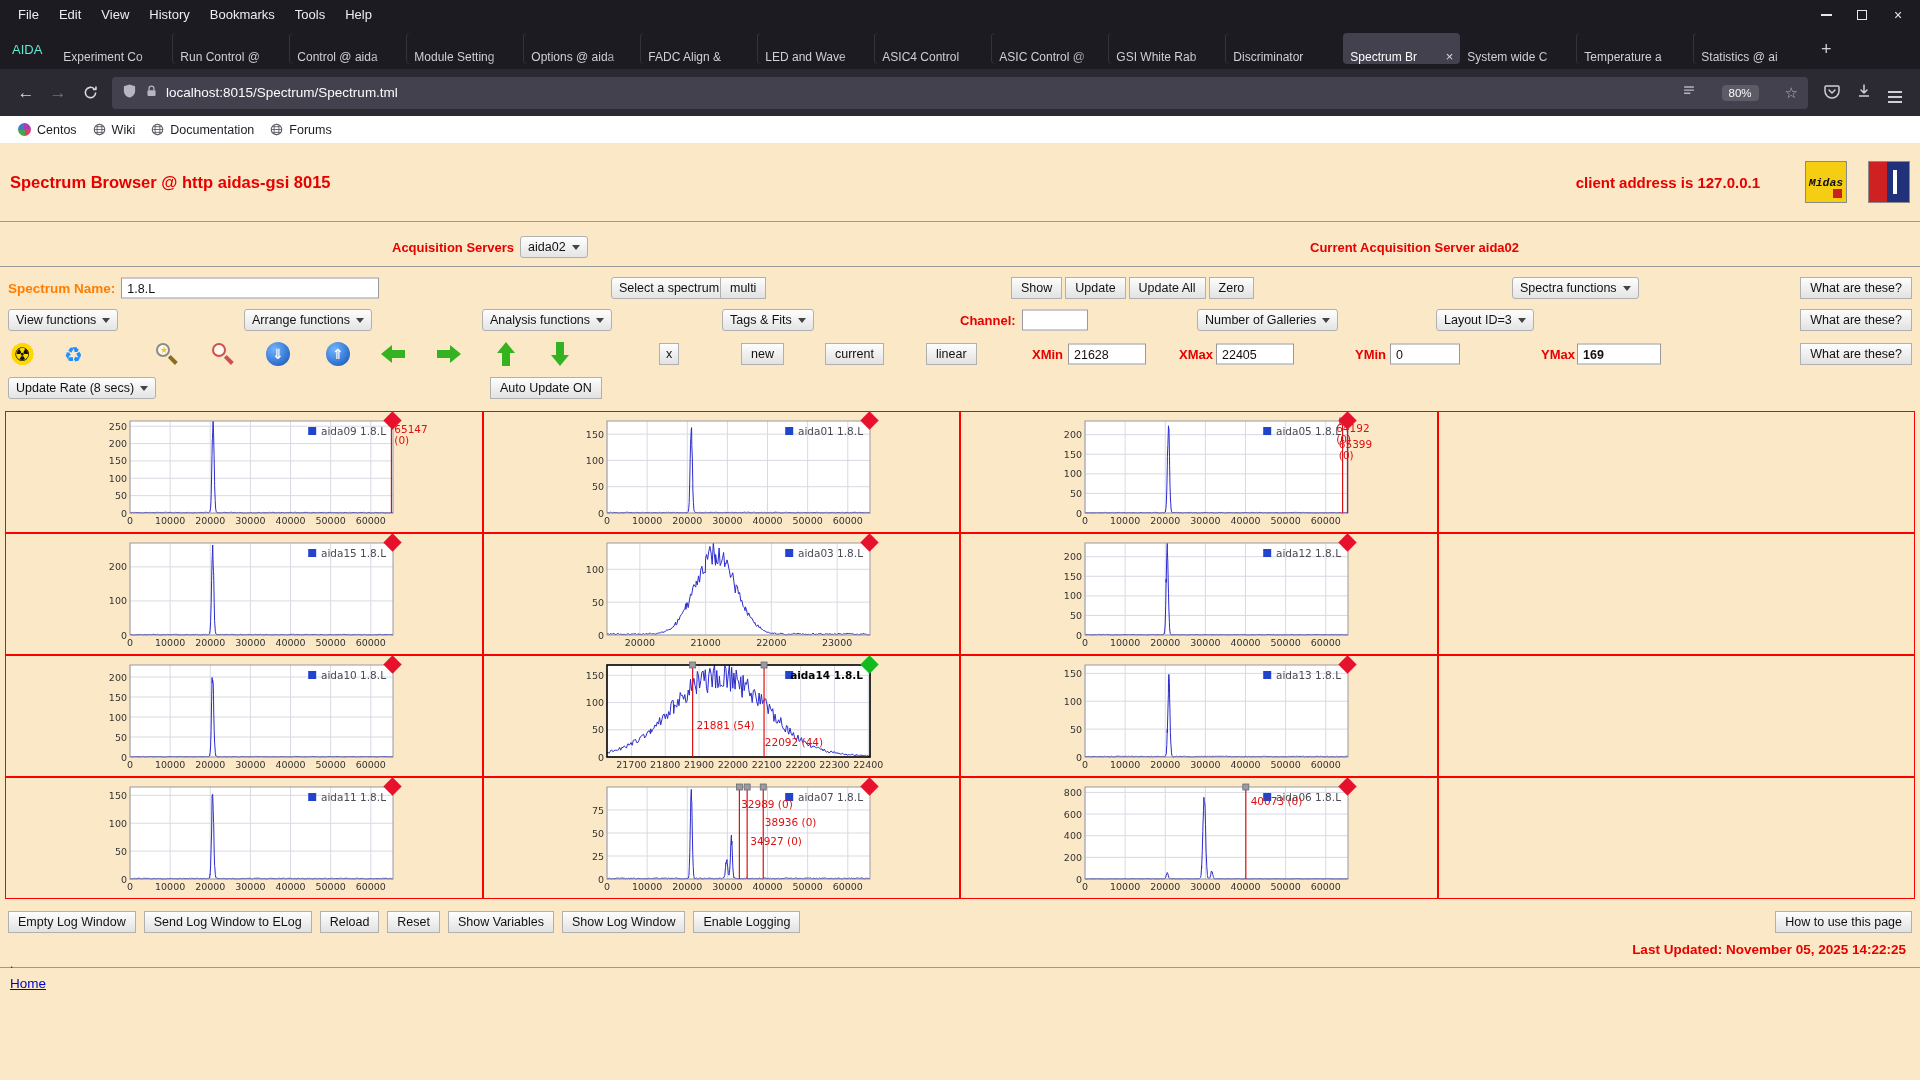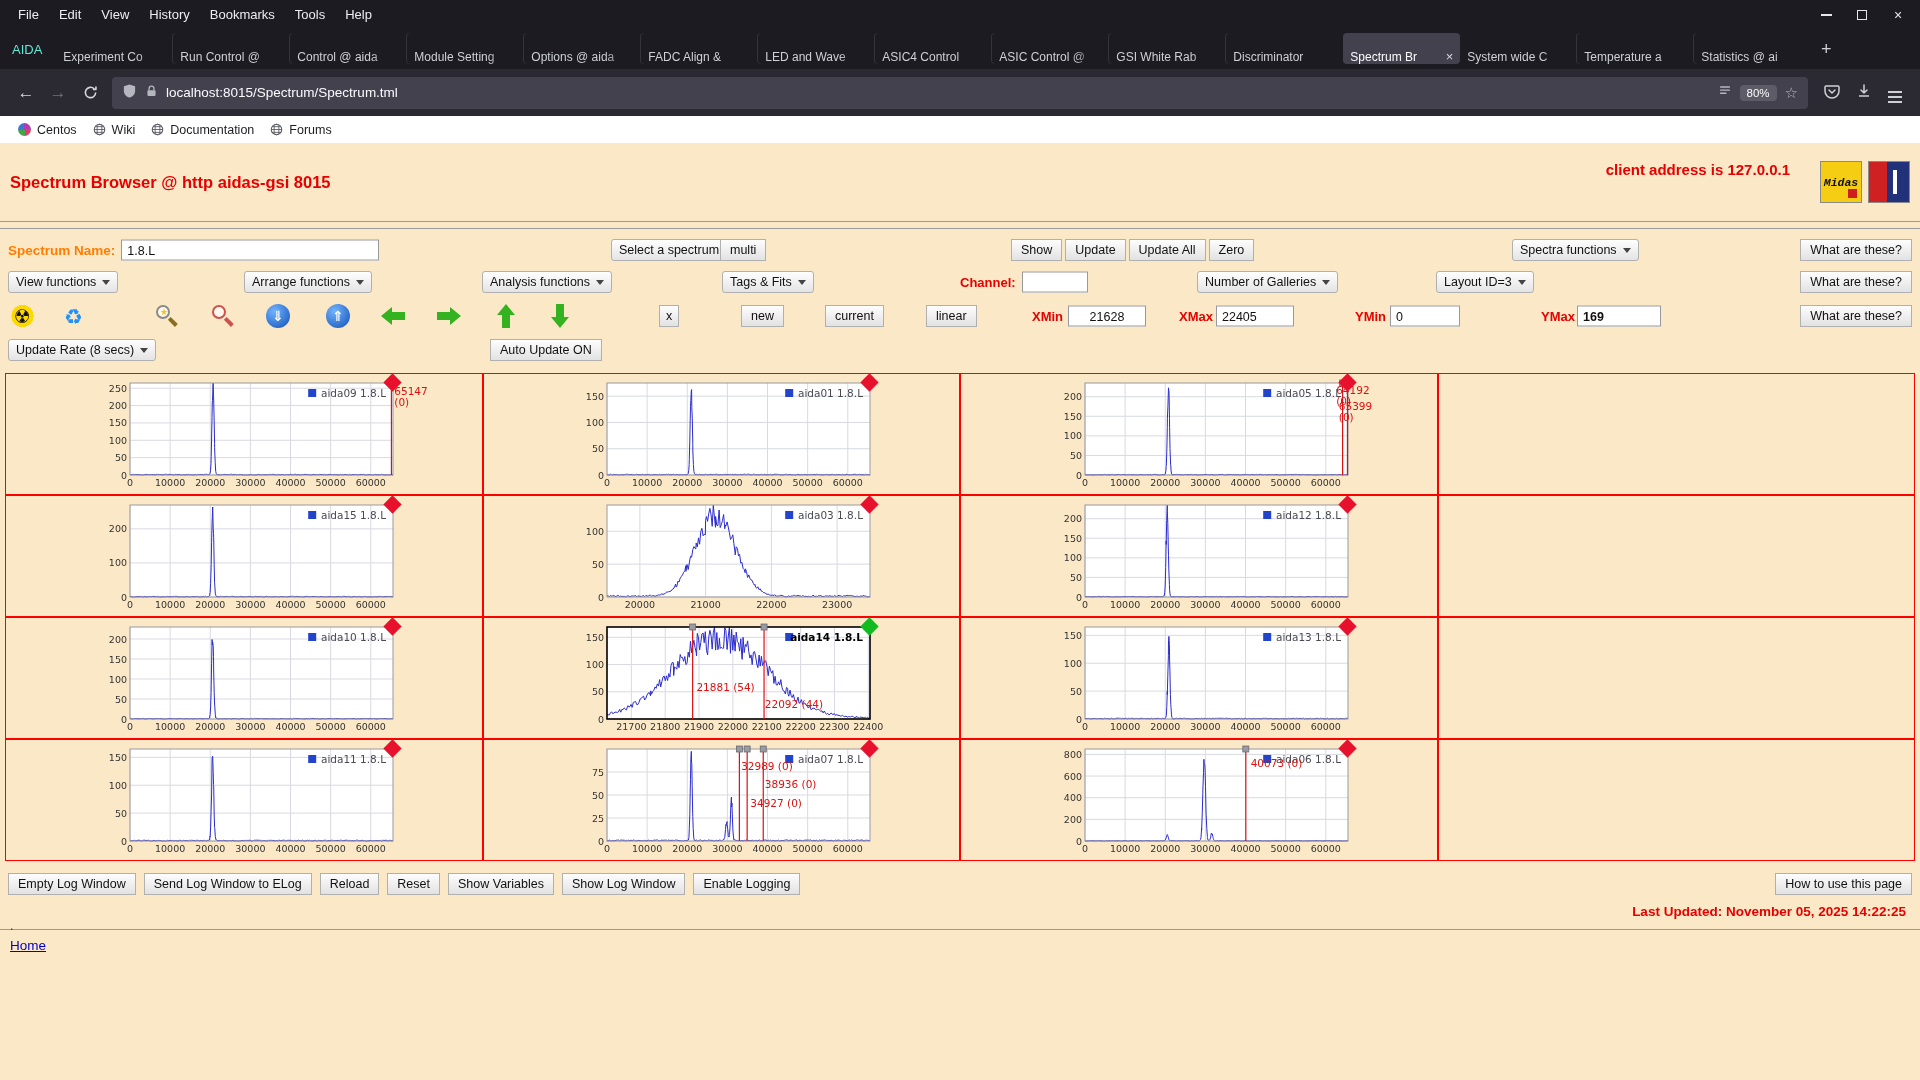--- a/index.html
+++ b/index.html
@@ -35,35 +35,35 @@
   .tab-close{color:#d9d9df;font-size:13px;padding-left:4px}
   .newtab-btn{width:30px;height:30px;display:flex;align-items:center;justify-content:center;color:#cfcfd6;font-size:18px}
 
   .navbar{height:47px;background:var(--navbar-bg);display:flex;align-items:center;padding:0 10px;flex:none}
   .nav-btn{width:32px;height:32px;display:flex;align-items:center;justify-content:center;font-size:17px;color:#d7d7de;border-radius:4px;flex:none}
   .nav-btn.dim{color:#72717c}
   .urlbar{flex:1;height:32px;background:var(--urlbar-bg);border-radius:4px;display:flex;align-items:center;padding:0 10px;gap:8px;margin:0 10px 0 6px;min-width:0}
   .url-text{font-size:13.5px;white-space:nowrap;overflow:hidden}
   .url-host{color:#fbfbfe}
   .url-path{color:#fbfbfe}
-  .urlbar-right{margin-left:auto;display:flex;align-items:center;gap:8px}
+  .urlbar-right{margin-left:auto;display:flex;align-items:center;gap:26px}
   .zoom-pill{background:#5c5b66;border-radius:4px;padding:2px 7px;font-size:11.5px;color:#fbfbfe}
   .star{color:#b6b6c0;font-size:15px}
   .nav-right{display:flex;align-items:center;gap:16px;margin:0 8px 0 6px}
   .ham{width:14px;height:2px;background:#cfcfd8;box-shadow:0 -5px 0 #cfcfd8,0 5px 0 #cfcfd8;display:inline-block}
 
   .bookmarksbar{height:27px;background:#ffffff;display:flex;align-items:center;padding-left:10px;flex:none}
   .bm-item{display:flex;align-items:center;gap:6px;font-size:12.5px;color:#1c1c22;padding:2px 8px}
   .bm-centos{width:13px;height:13px;border-radius:50%;background:conic-gradient(#b03ab0 0 25%,#e23b6e 25% 50%,#46a546 50% 75%,#3b7ad4 75%);display:inline-block}
 
   
   .page{background:var(--page-bg);flex:1;overflow:hidden}
   .pg-header{margin:16px 10px 0;height:46px;display:flex;align-items:center}
   .pg-title{color:var(--red);font-weight:bold;font-size:16.5px}
-  .pg-right{margin-left:auto;display:flex;gap:6px}
+  .pg-right{margin-left:auto;display:flex;align-items:center;gap:21px}
   .client{color:var(--red);font-weight:bold;font-size:15px;margin-right:24px}
   .logo{width:42px;height:42px;border:1px solid #8a8a8a;flex:none;position:relative;overflow:hidden}
   .logo.midas{background:#f5cd13;display:flex;align-items:center;justify-content:center}
   .logo.midas span{font-family:Liberation Mono, monospace;font-weight:bold;font-style:italic;font-size:11.5px;color:#111}
   .logo.midas::after{content:"";position:absolute;right:4px;bottom:4px;width:9px;height:9px;background:#cf1e1e}
   .logo.fair .f-red{position:absolute;left:0;top:0;width:45%;height:100%;background:#cf2121}
   .logo.fair .f-blue{position:absolute;right:0;top:0;width:55%;height:100%;background:#22327a}
   .logo.fair .f-blue::after{content:"";position:absolute;left:6px;top:8px;width:4px;height:24px;background:#fff}
 
   .rule{border:none;border-top:1px solid #9a9a9a;margin:0}
@@ -295,20 +295,29 @@
           </div>
         <div class="logo fair">
             <div class="f-red"></div>
             <div class="f-blue"></div>
           </div>
       </div>
     </div>
 
     <hr class="rule r1">
 
+    <div class="crow" style="margin-top:12px">
+      <div class="at" style="left:392px">
+        <span class="rlabel">Acquisition Servers</span>
+        <span class="sel">
+            <span>aida02</span>
+          </span>
+      </div>
+      <div class="at rlabel" style="left:1310px">Current Acquisition Server aida02</div>
+    </div>
 
     <hr class="rule r2">
 
     
     <div class="crow">
       <div class="at" style="left:8px">
         <span class="olabel">Spectrum Name:</span>
         <input class="inp" style="width: 258px;" value="1.8.L">
       </div>
       <div class="at" style="left:611px">
@@ -436,21 +445,21 @@
       <div class="at" style="left:825px">
           <span class="btn">current</span>
         </div>
       <div class="at" style="left:926px">
           <span class="btn">linear</span>
         </div>
       <div class="at" style="left:1032px">
           <span class="rlabel">XMin</span>
         </div>
       <div class="at" style="left:1068px">
-          <input class="inp" style="width: 78px; text-align: center;" value="21628">
+          <input class="inp" style="width: 78px;" value="21628">
         </div>
       <div class="at" style="left:1179px">
           <span class="rlabel">XMax</span>
         </div>
       <div class="at" style="left:1216px">
           <input class="inp" style="width: 78px;" value="22405">
         </div>
       <div class="at" style="left:1355px">
           <span class="rlabel">YMin</span>
         </div>

